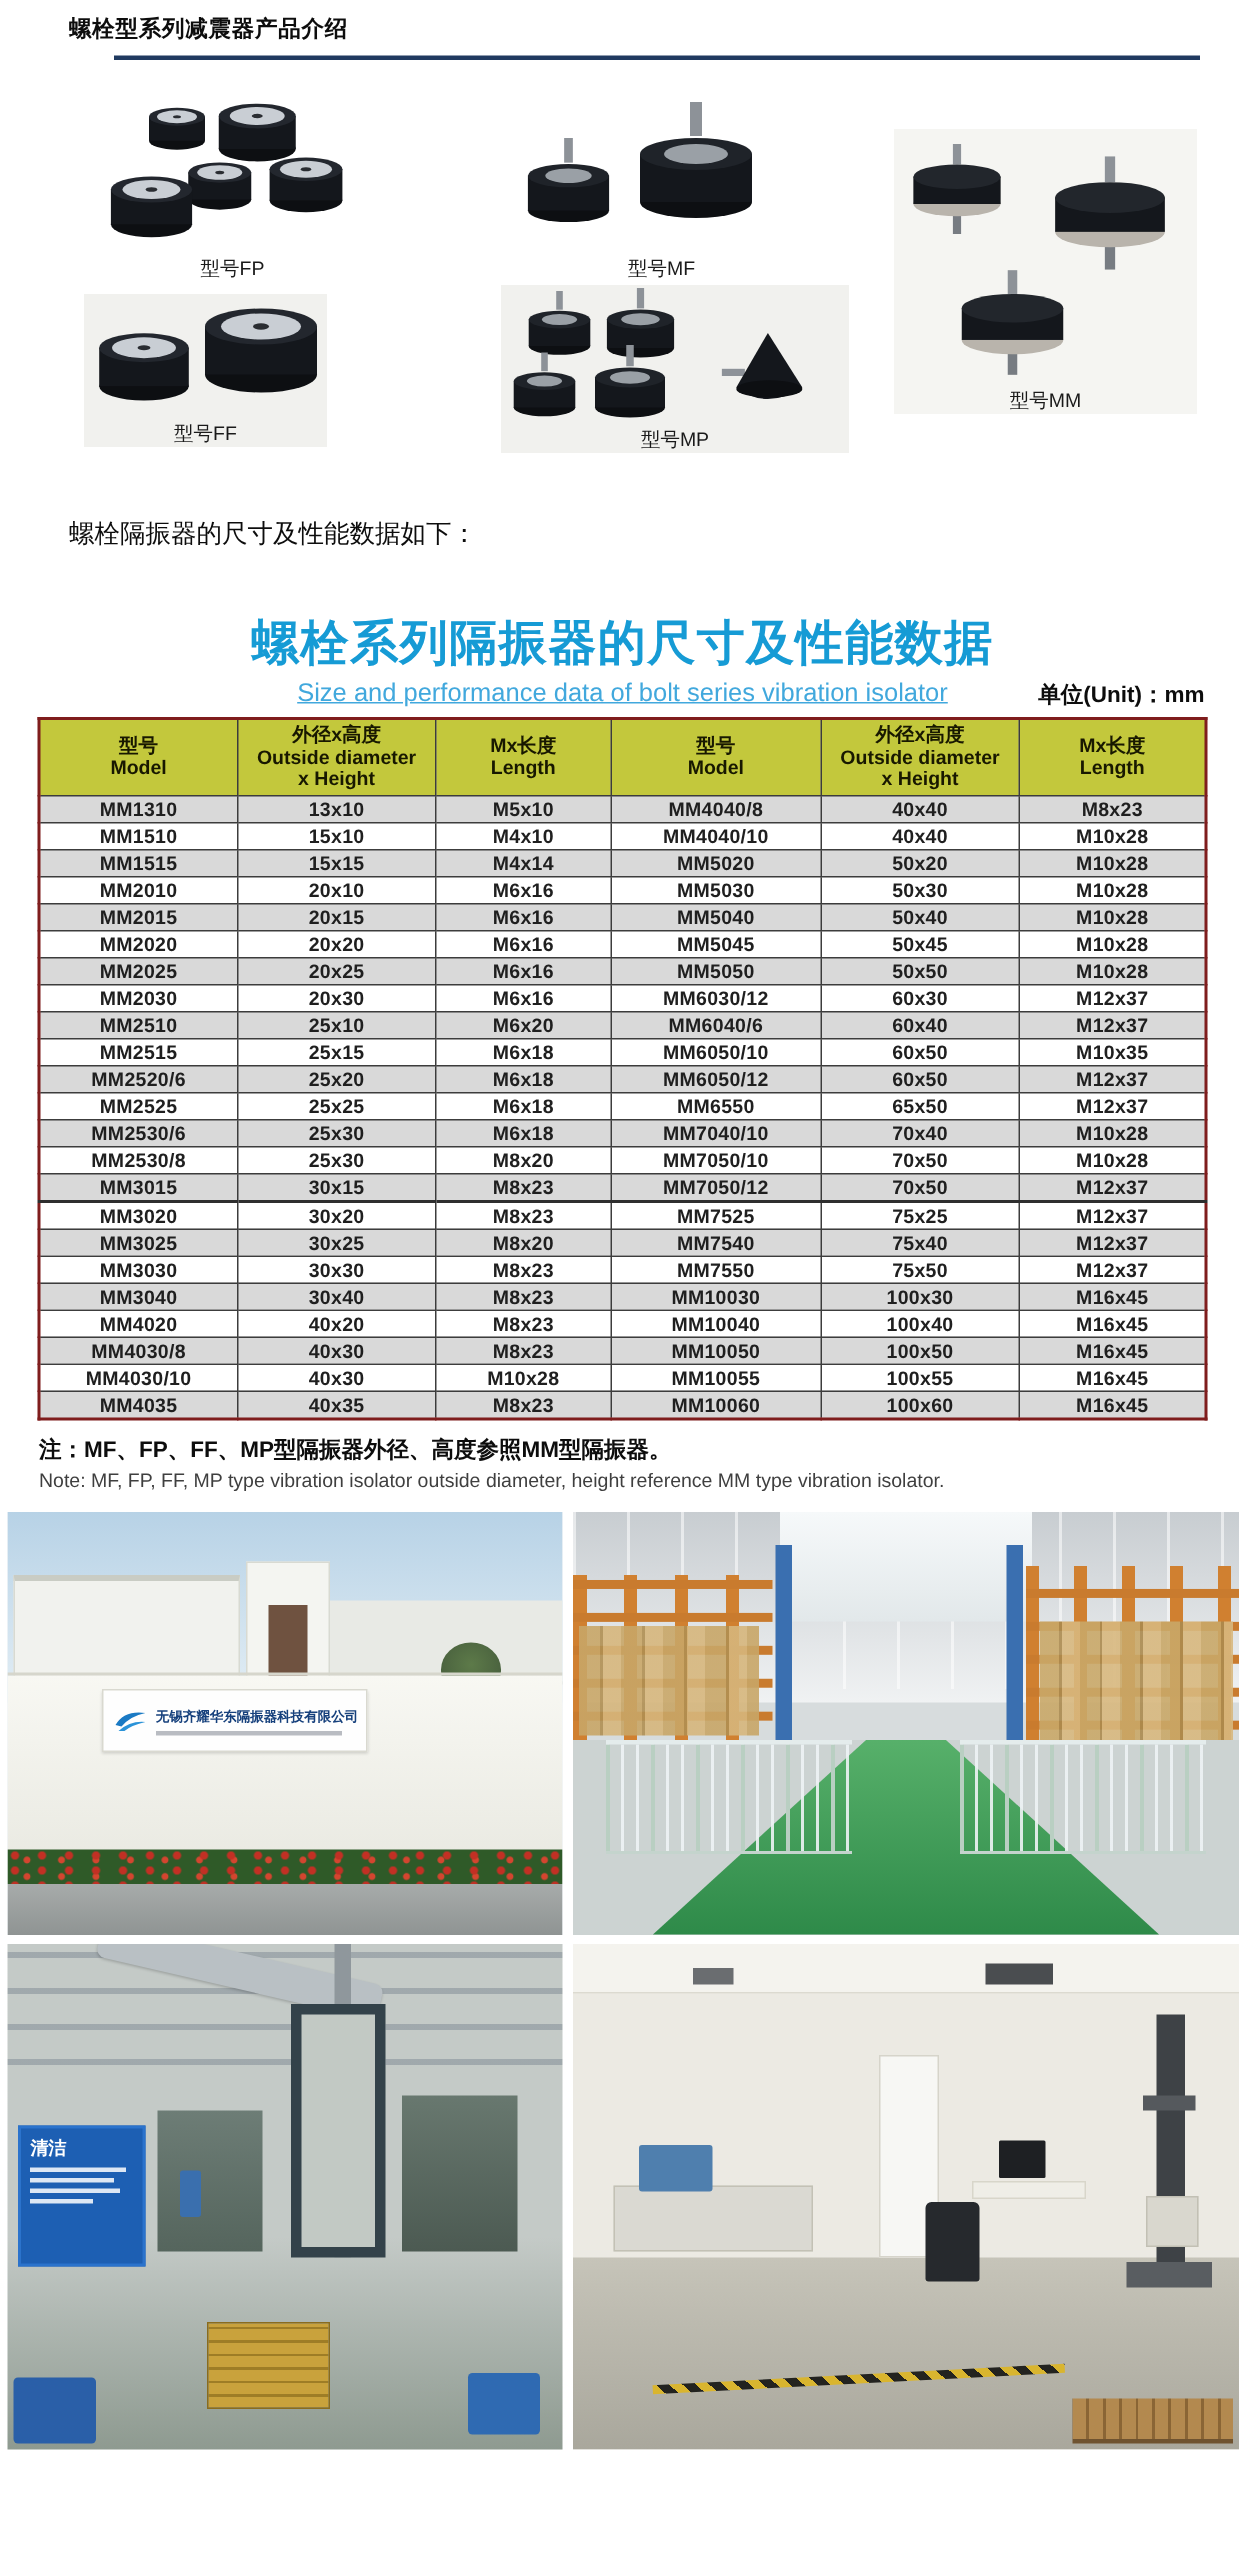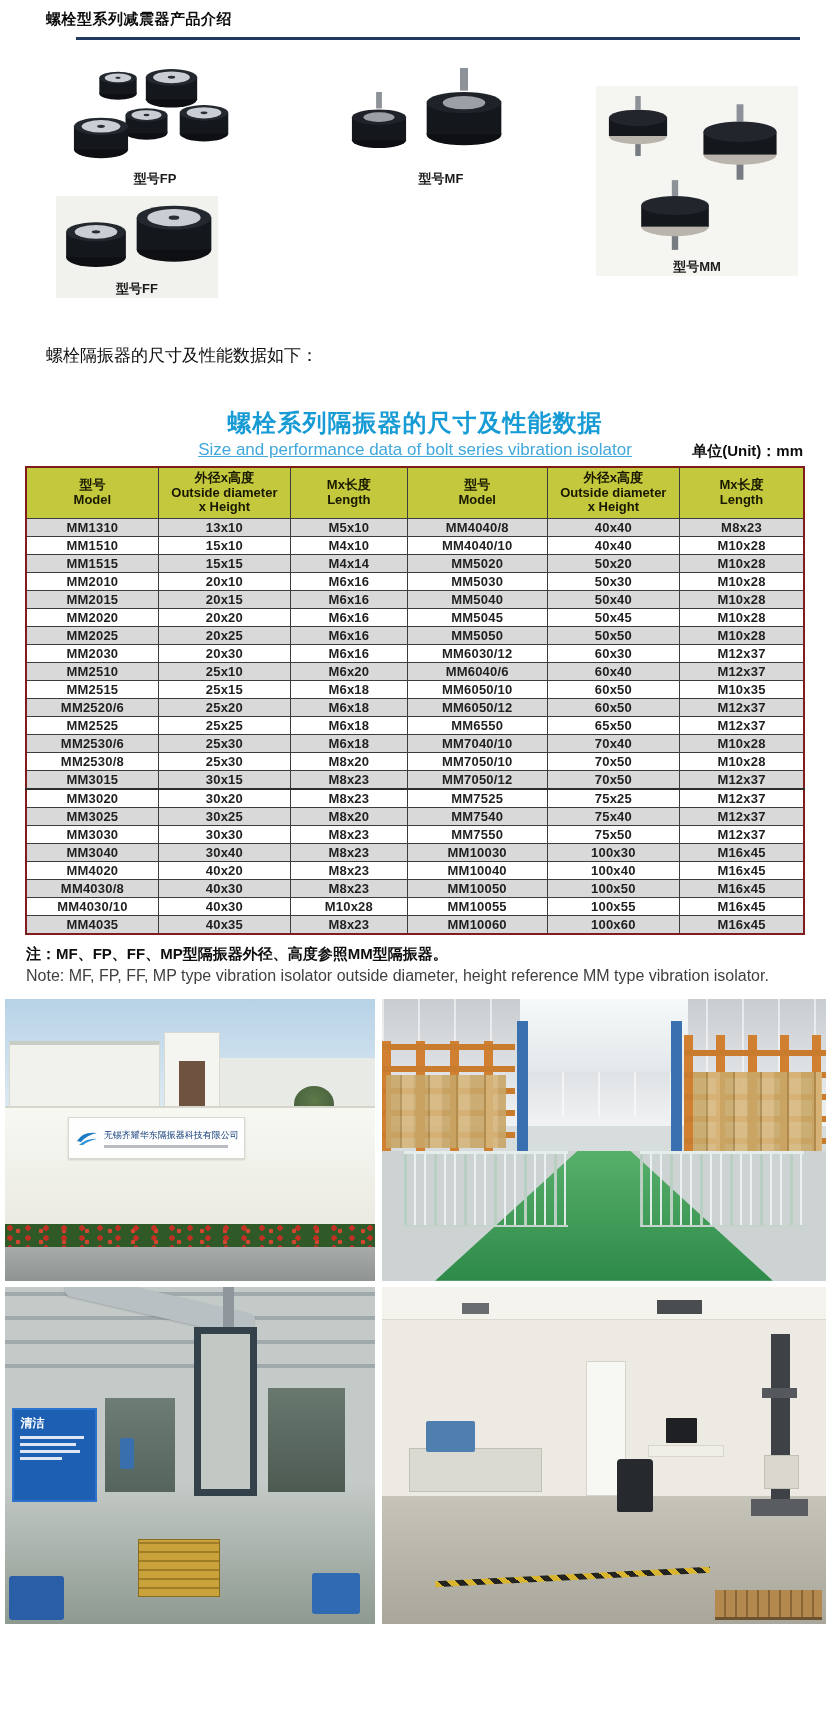--- a/index.html
+++ b/index.html
@@ -11,38 +11,38 @@
 
   
   .header { padding: 10px 0 0 46px; }
   .header-title { font-size: 15px; font-weight: bold; color: #0d0d0d; letter-spacing: .5px; }
   .header-rule { height: 3px; background: #203a60; margin: 8px 30px 0 30px; }
 
   
   .products { position: relative; height: 252px; margin-top: 18px; }
   .cluster { position: absolute; display: flex; flex-direction: column; align-items: center; }
   .cluster svg { display: block; }
-  .cluster-label { font-size: 13px; font-weight: bold; color: #1a1a1a; margin-top: 2px; }
+  .cluster-label { font-size: 13px; font-weight: normal; color: #1a1a1a; margin-top: 2px; }
   #cl-fp { left: 66px;  top: 6px;   width: 178px; }
   #cl-ff { left: 56px;  top: 138px; width: 162px; background:#f1f1ee; padding:2px 2px 0 2px; }
   #cl-mf { left: 322px; top: 6px;   width: 238px; }
   #cl-mp { left: 334px; top: 132px; width: 232px; background:#f1f1ee; padding:2px 2px 0 2px; }
   #cl-mm { left: 596px; top: 28px;  width: 202px; background:#f5f5f2; padding:2px 2px 0 2px; }
 
   
   .intro {
     margin: 34px 0 0 46px; font-family: "Liberation Serif", serif;
     font-size: 17px; color: #0d0d0d;
   }
 
   
   .table-wrap { width: 780px; margin: 40px auto 0 auto; }
   .tbl-title {
     text-align: center; color: var(--accent-blue, #169bd5);
-    font-size: 24px; font-weight: bold; letter-spacing: 1px;
+    font-size: 32px; font-weight: bold; letter-spacing: 1px;
   }
   .tbl-sub-row { position: relative; text-align: center; margin-top: 1px; height: 22px; }
   .tbl-sub { color: #41a8dd; font-size: 17px; text-decoration: underline; }
   .tbl-unit { position: absolute; right: 2px; bottom: 1px; color: #0d0d0d; font-size: 15px; font-weight: 600; }
 
   table.spec { width: 100%; border-collapse: collapse; table-layout: fixed; margin-top: 4px; border: 2px solid #7f1d1d; }
   table.spec col.c1 { width: 17%; } table.spec col.c2 { width: 17%; } table.spec col.c3 { width: 15%; }
   table.spec col.c4 { width: 18%; } table.spec col.c5 { width: 17%; } table.spec col.c6 { width: 16%; }
   table.spec th, table.spec td { border: 1px solid #3c3c3c; text-align: center; }
   table.spec thead th {
@@ -53,42 +53,42 @@
     font-size: 13px; font-weight: bold; color: #1f1f1f;
     padding: 1px 0; height: 17px; letter-spacing: .2px;
   }
   table.spec tbody tr:nth-child(odd)  { background: var(--row-gray, #d9d9d9); }
   table.spec tbody tr:nth-child(even) { background: #ffffff; }
   table.spec tbody tr:nth-child(16) td { border-top: 2px solid #2e2e2e; }
 
   
   .note { margin: 10px 0 0 26px; }
   .note-cn { font-size: 15px; font-weight: bold; color: #0d0d0d; }
-  .note-en { font-size: 16px; color: #3f3f3f; margin-top: 3px; }
+  .note-en { font-size: 13px; color: #3f3f3f; margin-top: 3px; }
 
   
   .photo-grid {
     margin: 14px 0 0 5px; display: grid;
     grid-template-columns: 370px 444px; grid-template-rows: 282px 337px; gap: 6px 7px;
   }
   .photo { position: relative; overflow: hidden; background: #dfe3e2; }
   .photo .abs { position: absolute; }
 
   
   #ph-entrance { background: #e8eef2; }
   #ph-entrance .sky    { inset: 0 0 55% 0; background: linear-gradient(180deg,#b7d2e6,#e3eef5); }
   #ph-entrance .bldg-l { left: 1%; top: 15%; width: 41%; height: 27%; background: #f1f2ee; border: 1px solid #d8dad2; border-top: 4px solid #c9ccc4; }
   #ph-entrance .bldg-m { left: 43%; top: 12%; width: 15%; height: 31%; background: #f4f5f1; border: 1px solid #d8dad2; }
   #ph-entrance .bldg-door { left: 47%; top: 22%; width: 7%; height: 20%; background: #6f5240; }
   #ph-entrance .bldg-r { right: 0; top: 21%; width: 42%; height: 20%; background: #e8eae5; border-bottom: 2px solid #cfd2c9; }
   #ph-entrance .tree-r { right: 11%; top: 31%; width: 11%; height: 13%; background: radial-gradient(circle at 50% 40%, #5d7a49, #42583a); border-radius: 50%; }
   #ph-entrance .wall   { left: 0; top: 38%; width: 100%; height: 50%; background: linear-gradient(180deg,#f8f8f3,#e8e8e0); border-top: 2px solid #d6d6cc; }
   #ph-entrance .sign   { left: 17%; top: 42%; width: 48%; height: 15%; background: #fefefe; border: 1px solid #d9d9d0; box-shadow: 0 1px 2px rgba(0,0,0,.15); display: flex; align-items: center; gap: 5px; padding: 2px 6px; }
   #ph-entrance .sign-col { display: flex; flex-direction: column; gap: 3px; min-width: 0; }
-  #ph-entrance .sign-text { font-size: 9px; font-weight: normal; color: #16407c; white-space: nowrap; overflow: hidden; }
+  #ph-entrance .sign-text { font-size: 9px; font-weight: bold; color: #16407c; white-space: nowrap; overflow: hidden; }
   #ph-entrance .sign-sub { height: 3px; width: 92%; background: #b9bcc2; }
   #ph-entrance .flowers {
     left: 0; top: 80%; width: 100%; height: 8%;
     background-color: #2f5a28;
     background-image:
       radial-gradient(circle at 5px 4px, #c23024 2.5px, transparent 3px),
       radial-gradient(circle at 13px 7px, #d4452f 2px, transparent 2.6px);
     background-size: 18px 10px, 23px 11px;
   }
   #ph-entrance .ground { left: 0; bottom: 0; width: 100%; height: 12%; background: linear-gradient(180deg,#a7abaa,#8f9493); }
@@ -233,20 +233,30 @@
     </div>
 
     <div class="cluster" id="cl-ff">
       <svg width="158" height="80" viewBox="0 0 158 80">
         <use href="#m-f" x="6" y="18" width="64" height="53"></use>
         <use href="#m-f" x="76" y="0" width="80" height="66"></use>
       </svg>
       <div class="cluster-label">型号FF</div>
     </div>
 
+    <div class="cluster" id="cl-mp">
+      <svg width="226" height="90" viewBox="0 0 226 90">
+        <use href="#m-s" x="14" y="2" width="44" height="44"></use>
+        <use href="#m-s" x="66" y="0" width="48" height="48"></use>
+        <use href="#m-s" x="56" y="38" width="54" height="50"></use>
+        <use href="#m-s" x="4" y="42" width="44" height="46"></use>
+        <use href="#m-c" x="142" y="28" width="62" height="46"></use>
+      </svg>
+      <div class="cluster-label">型号MP</div>
+    </div>
 
     <div class="cluster" id="cl-mm">
       <svg width="198" height="168" viewBox="0 0 198 168">
         <use href="#m-m" x="8" y="8" width="64" height="60"></use>
         <use href="#m-m" x="102" y="16" width="80" height="76"></use>
         <use href="#m-m" x="40" y="92" width="74" height="70"></use>
       </svg>
       <div class="cluster-label">型号MM</div>
     </div>
   </div>

